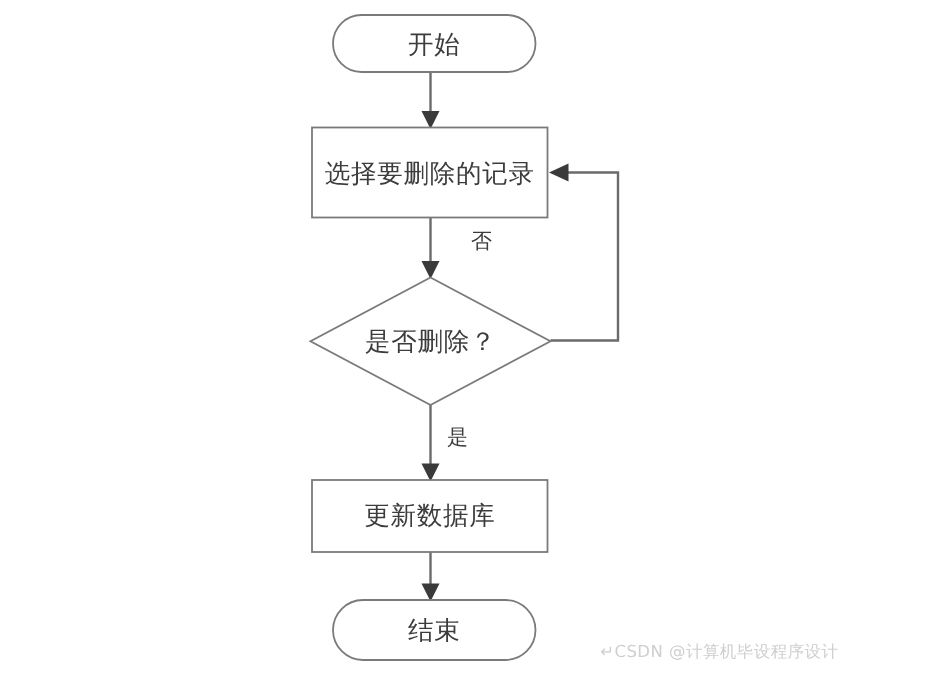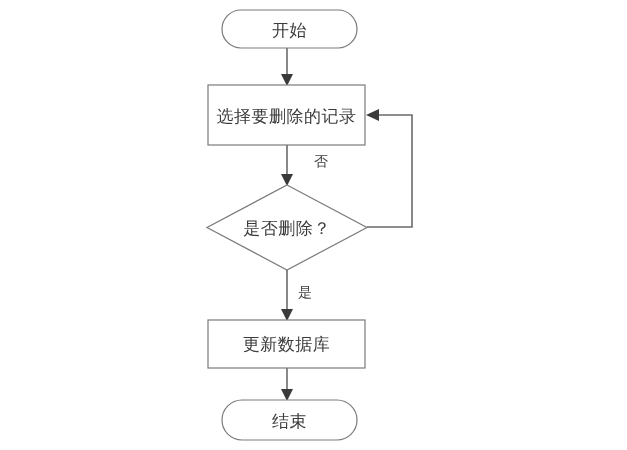--- a/index.html
+++ b/index.html
@@ -124,14 +124,15 @@
       <rect class="node-shape" x="222" y="400" width="135" height="40" rx="20" ry="20"></rect>
       <text class="node-label" x="289.5" y="421">结束</text>
     </g>
 
     <text class="branch-label" x="321" y="161">否</text>
 
     <text class="branch-label" x="305" y="292">是</text>
 
   </svg>
 
+  <div class="watermark-text">↵CSDN @计算机毕设程序设计</div>
 
 </div>
 
 </body></html>

